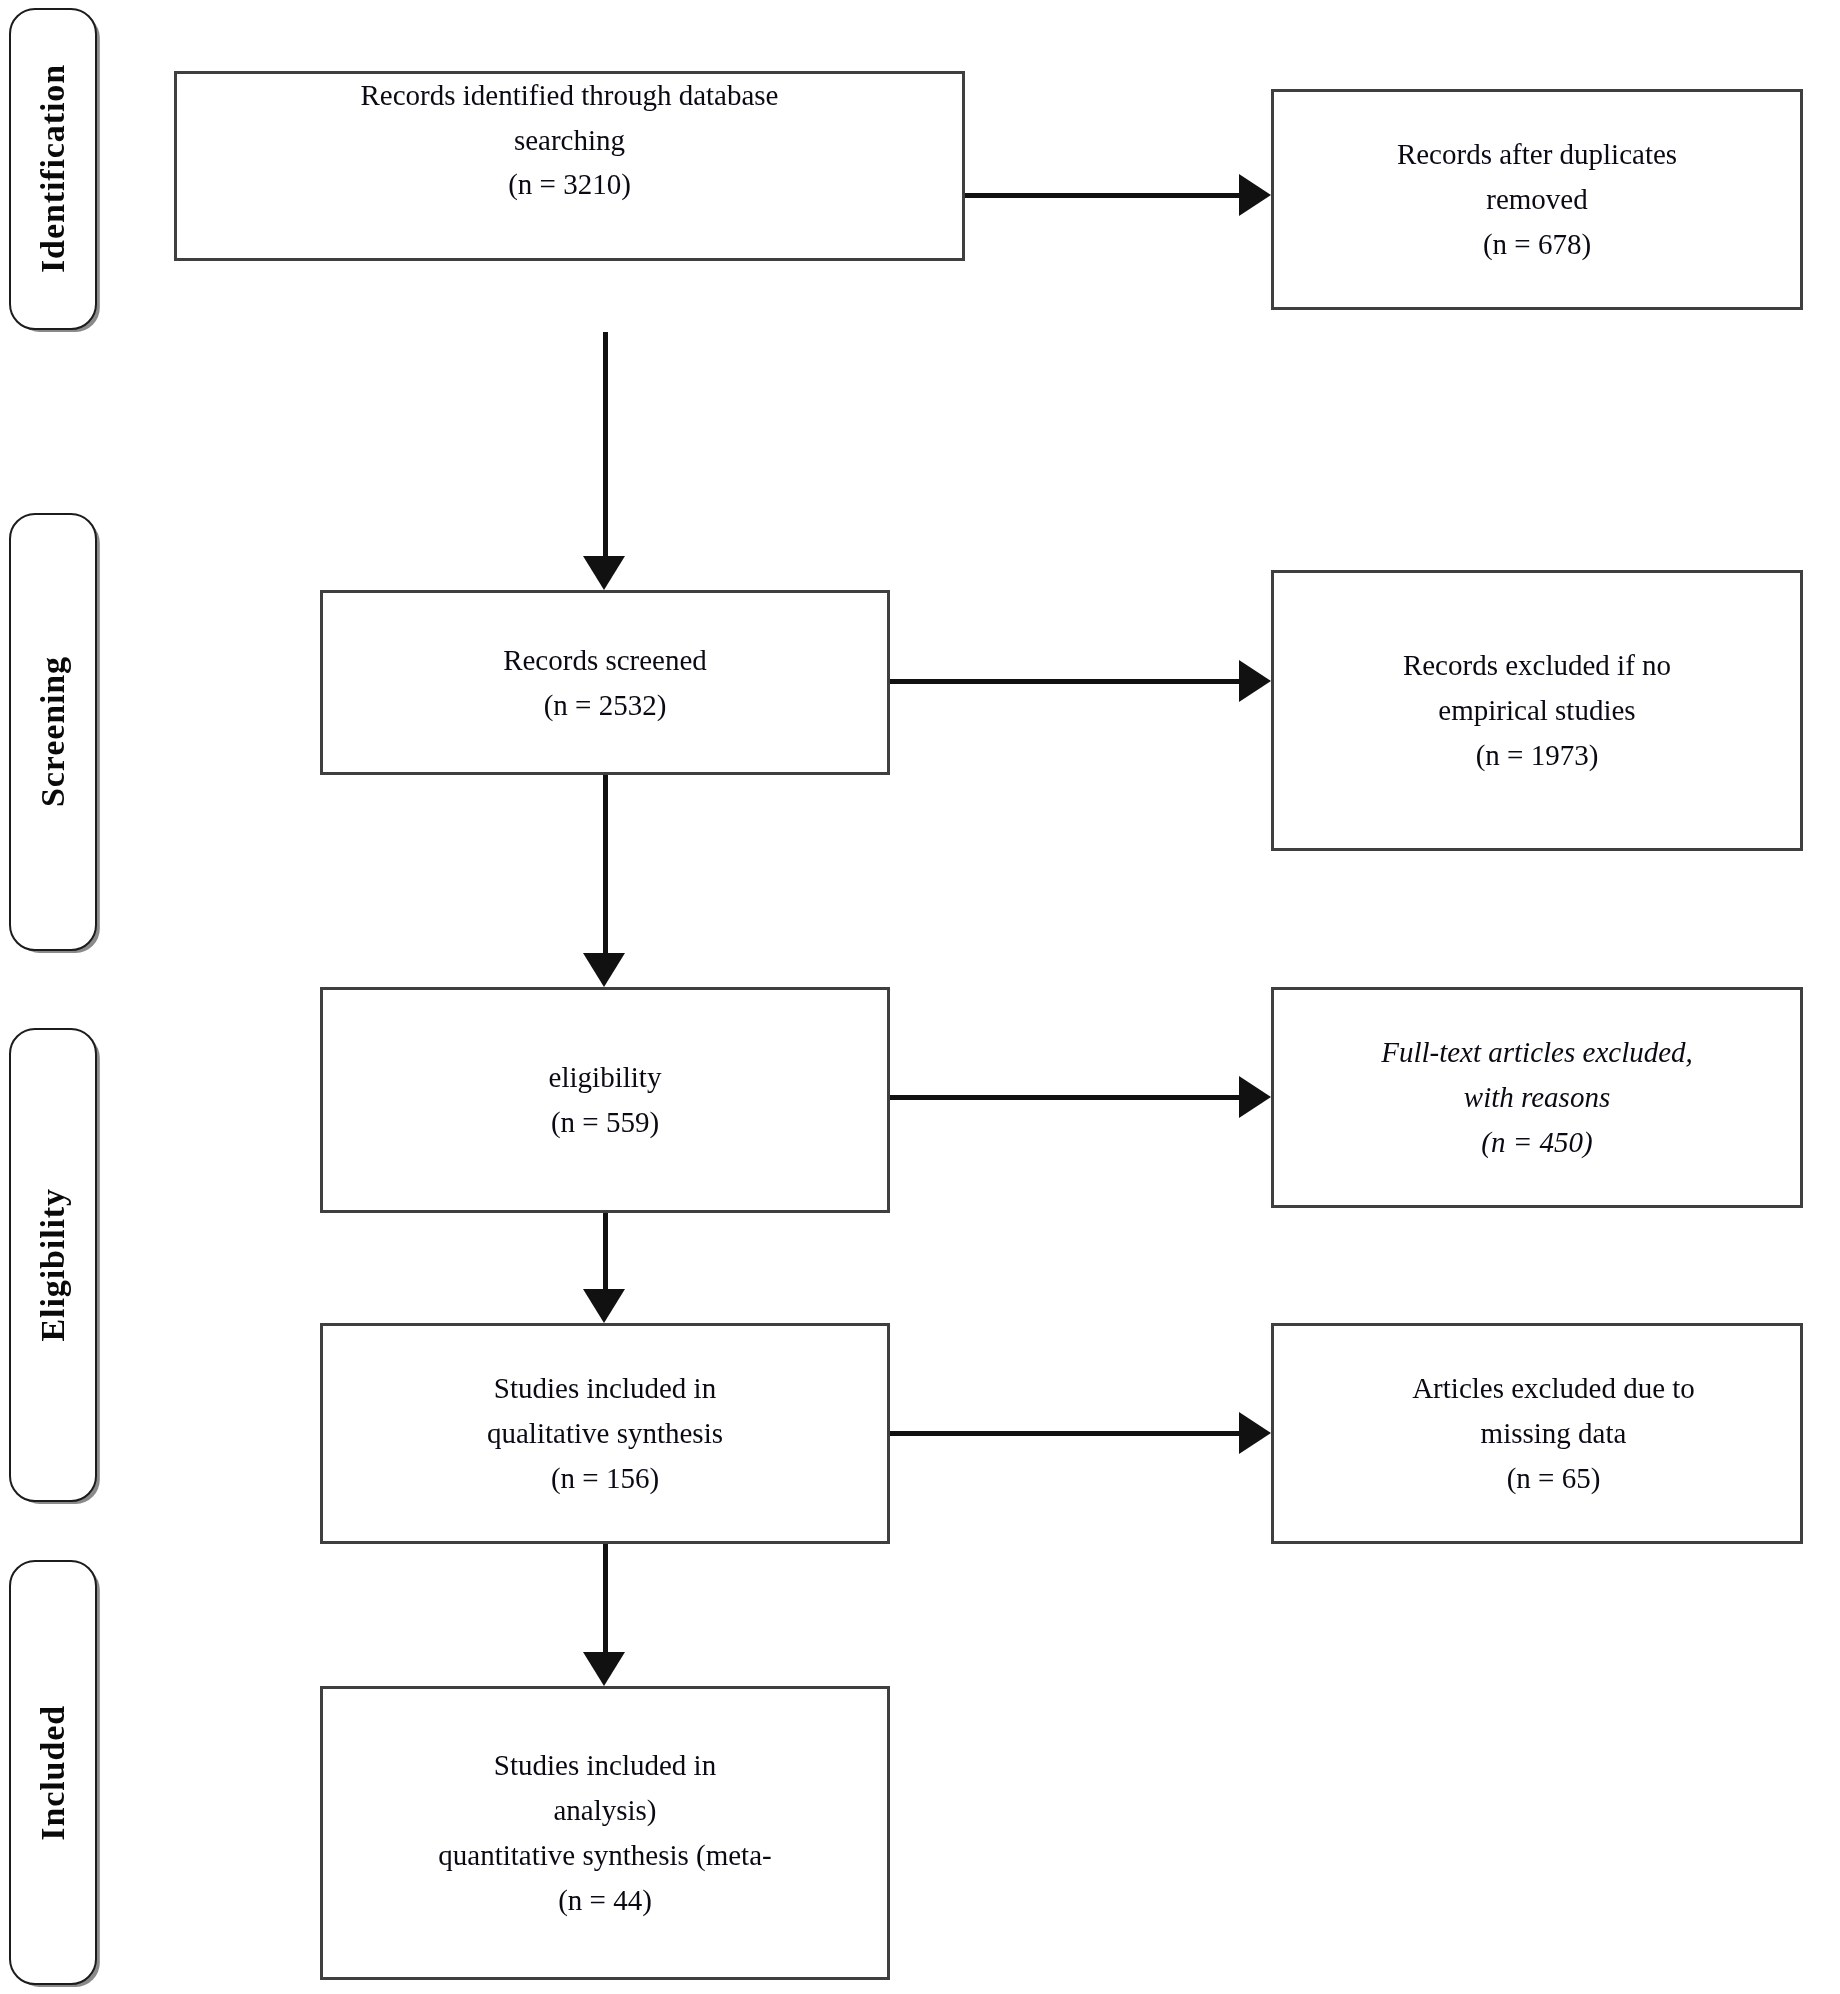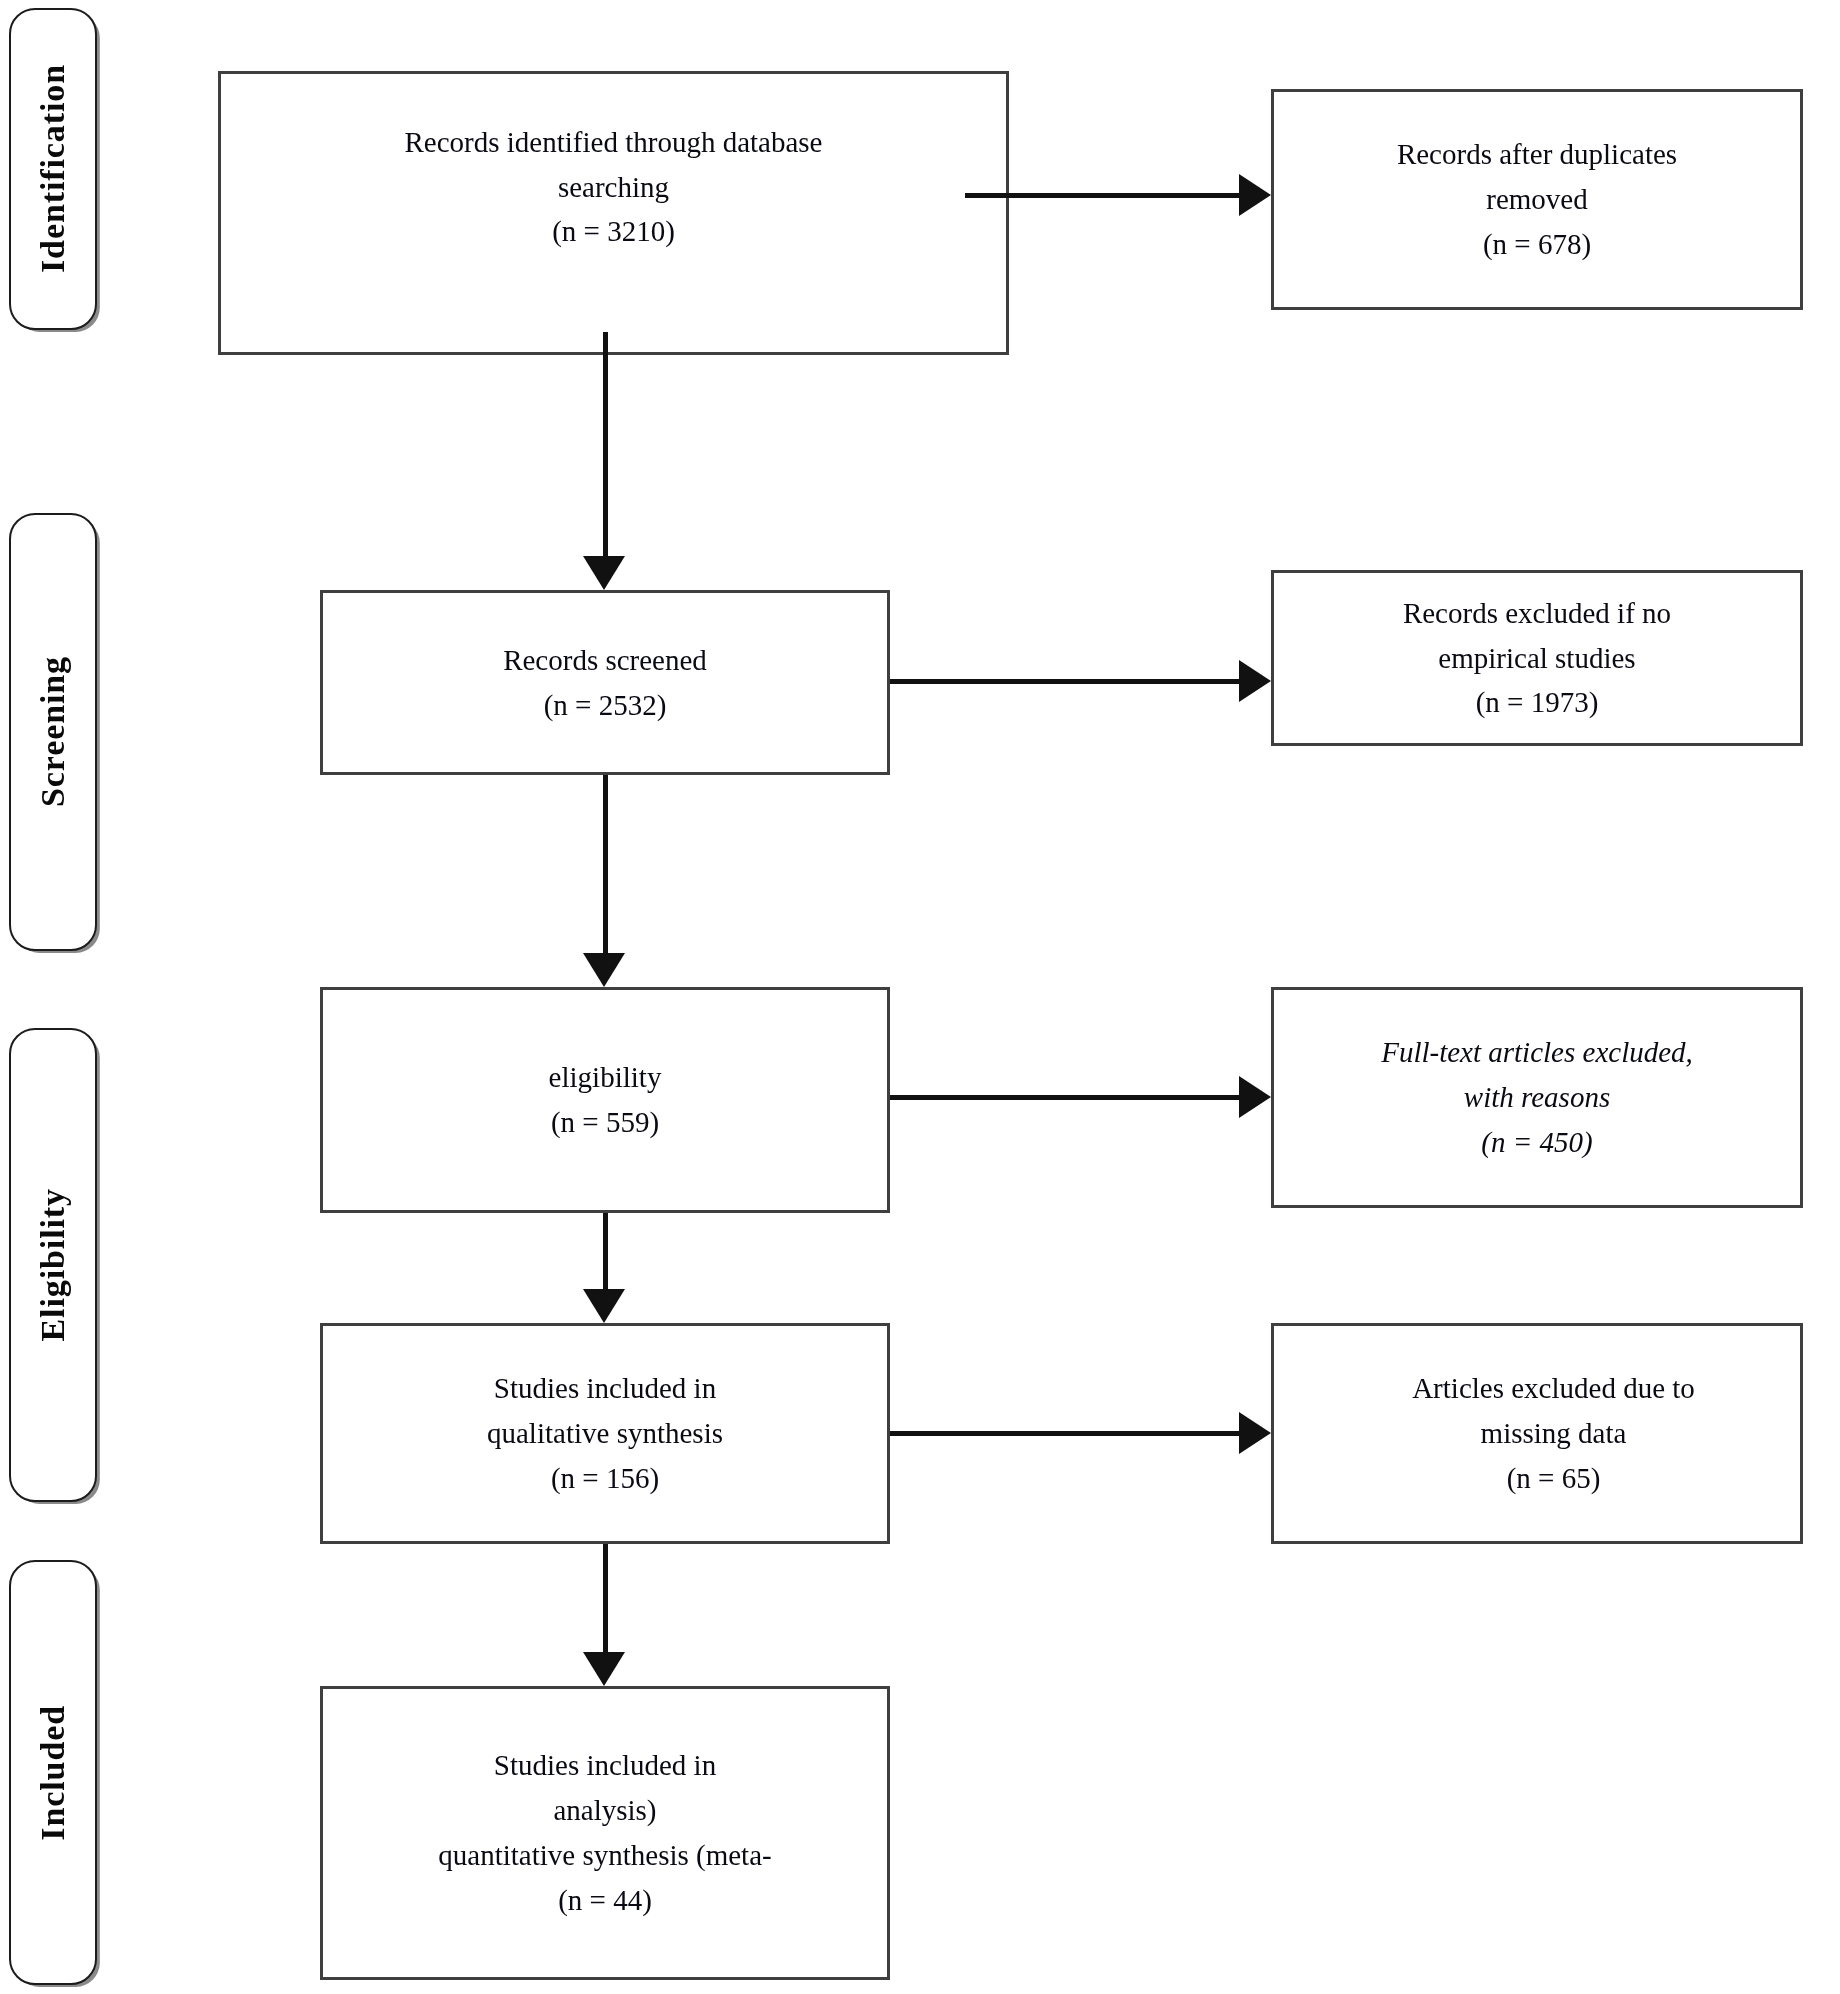--- a/index.html
+++ b/index.html
@@ -50,29 +50,29 @@
     box-sizing: border-box;
     display: flex;
     flex-direction: column;
     align-items: center;
     justify-content: center;
     text-align: center;
     font-size: 29px;
     line-height: 1.55;
     color: #0a0a14;
   }
-  .fb1 { left: 174px; top: 71px;   width: 791px; height: 284px; padding-bottom: 52px; margin-left: 44px; }
+  .fb1 { left: 174px; top: 71px;   width: 791px; height: 190px; padding-bottom: 52px; }
   .fb2 { left: 320px; top: 590px;  width: 570px; height: 185px; }
   .fb3 { left: 320px; top: 987px; width: 570px; height: 226px; }
   .fb4 { left: 320px; top: 1323px; width: 570px; height: 221px; }
   .fb5 { left: 320px; top: 1686px; width: 570px; height: 294px; }
 
   .sb  { left: 1271px; width: 532px; }
   .sb1 { top: 89px;   height: 221px; }
-  .sb2 { top: 570px;  height: 176px; }
+  .sb2 { top: 570px;  height: 281px; }
   .sb3 { top: 987px; height: 221px; font-style: italic; }
   .sb4 { top: 1323px; height: 221px; padding-left: 33px; }
 
   
   .vline { position: absolute; width: 4.7px;  background: #111111; }
   .hline { position: absolute; height: 4.7px; background: #111111; }
   .arr-down {
     position: absolute; width: 0; height: 0;
     border-left: 21.7px solid transparent;
     border-right: 21.7px solid transparent;

